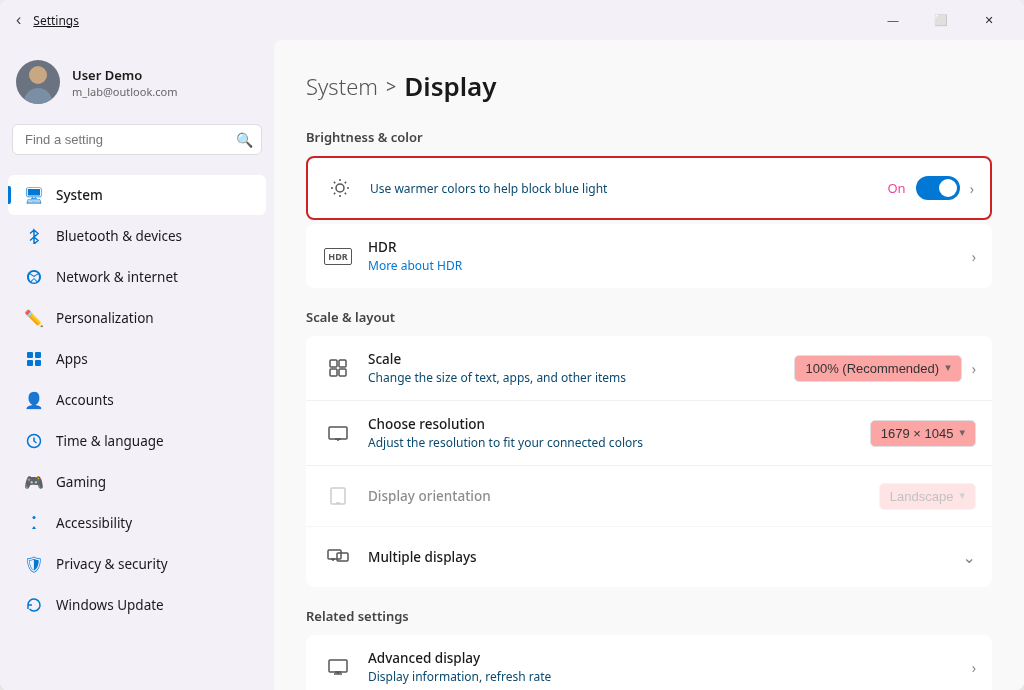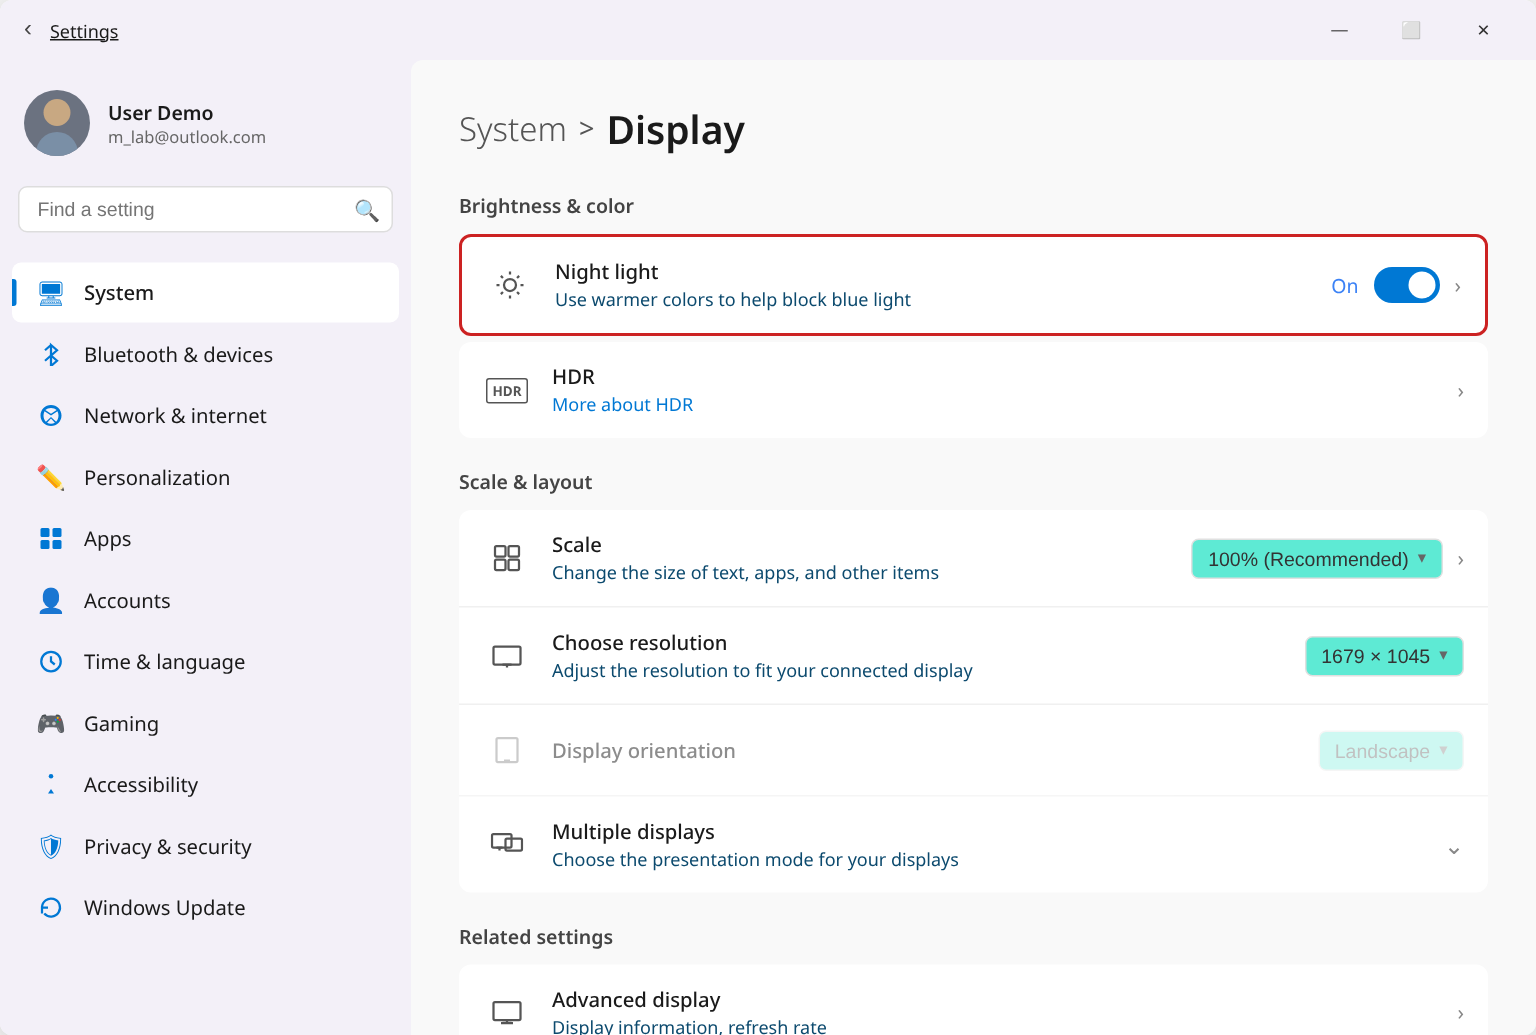--- a/index.html
+++ b/index.html
@@ -269,21 +269,21 @@
       margin-top: 1px;
     }
     .item-desc.link-style { color: #0078d4; cursor: pointer; }
     .item-right {
       display: flex;
       align-items: center;
       gap: 10px;
     }
     .item-value {
       font-size: 13px;
-      color: #3b82f6;
+      color: #ec4899;
       text-align: center;
     }
     .chevron {
       color: #888;
       font-size: 14px;
     }
     
     .toggle {
       width: 44px;
       height: 24px;
@@ -303,21 +303,21 @@
       right: 3px;
       transition: right 0.2s;
     }
     
     .dropdown-btn {
       display: flex;
       gap: 6px;
       padding: 5px 10px;
       border: 1px solid #e0e0e0;
       border-radius: 5px;
-      background: #5eead4;
+      background: #fca5a5;
       cursor: pointer;
       font-size: 13px;
       color: #333;
     }
     .dropdown-arrow { font-size: 11px; color: #666; }
     
     .night-light-card {
       border: 2px solid #cc2222;
       border-radius: 8px;
       background: white;
@@ -463,21 +463,20 @@
                 <line x1="11" y1="18" x2="11" y2="20"></line>
                 <line x1="2" y1="11" x2="4" y2="11"></line>
                 <line x1="18" y1="11" x2="20" y2="11"></line>
                 <line x1="4.9" y1="4.9" x2="6.3" y2="6.3"></line>
                 <line x1="15.7" y1="15.7" x2="17.1" y2="17.1"></line>
                 <line x1="4.9" y1="17.1" x2="6.3" y2="15.7"></line>
                 <line x1="15.7" y1="6.3" x2="17.1" y2="4.9"></line>
               </svg>
             </div>
             <div class="item-text">
-              <div class="item-title">Night light</div>
               <div class="item-desc">Use warmer colors to help block blue light</div>
             </div>
             <div class="item-right">
               <span class="item-value">On</span>
               <div class="toggle">
                 <div class="toggle-thumb"></div>
               </div>
               <span class="chevron">›</span>
             </div>
           </div>
@@ -529,21 +528,21 @@
           <div class="settings-item">
             <div class="item-icon">
               <svg width="22" height="22" viewBox="0 0 22 22" fill="none" stroke="#555" stroke-width="1.5">
                 <rect x="2" y="5" width="18" height="12" rx="1"></rect>
                 <line x1="8" y1="17" x2="14" y2="17"></line>
                 <line x1="11" y1="17" x2="11" y2="19"></line>
               </svg>
             </div>
             <div class="item-text">
               <div class="item-title">Choose resolution</div>
-              <div class="item-desc">Adjust the resolution to fit your connected display</div>
+              <div class="item-desc">Adjust the resolution to fit your connected colors</div>
             </div>
             <div class="item-right">
               <button class="dropdown-btn">
                 <span>1679 × 1045</span>
                 <span class="dropdown-arrow">▾</span>
               </button>
             </div>
           </div>
 
           <div class="settings-item display-orientation-item">
@@ -568,21 +567,20 @@
             <div class="item-icon">
               <svg width="22" height="22" viewBox="0 0 22 22" fill="none" stroke="#555" stroke-width="1.5">
                 <rect x="1" y="4" width="13" height="9" rx="1"></rect>
                 <line x1="4" y1="13" x2="8" y2="13"></line>
                 <line x1="6" y1="13" x2="6" y2="15"></line>
                 <rect x="10" y="7" width="11" height="8" rx="1"></rect>
               </svg>
             </div>
             <div class="item-text">
               <div class="item-title">Multiple displays</div>
-              <div class="item-desc">Choose the presentation mode for your displays</div>
             </div>
             <div class="item-right">
               <span class="chevron" style="font-size:16px;">⌄</span>
             </div>
           </div>
         </div>
       </div>
 
       <div class="section-gap">
         <div class="section-label">Related settings</div>

